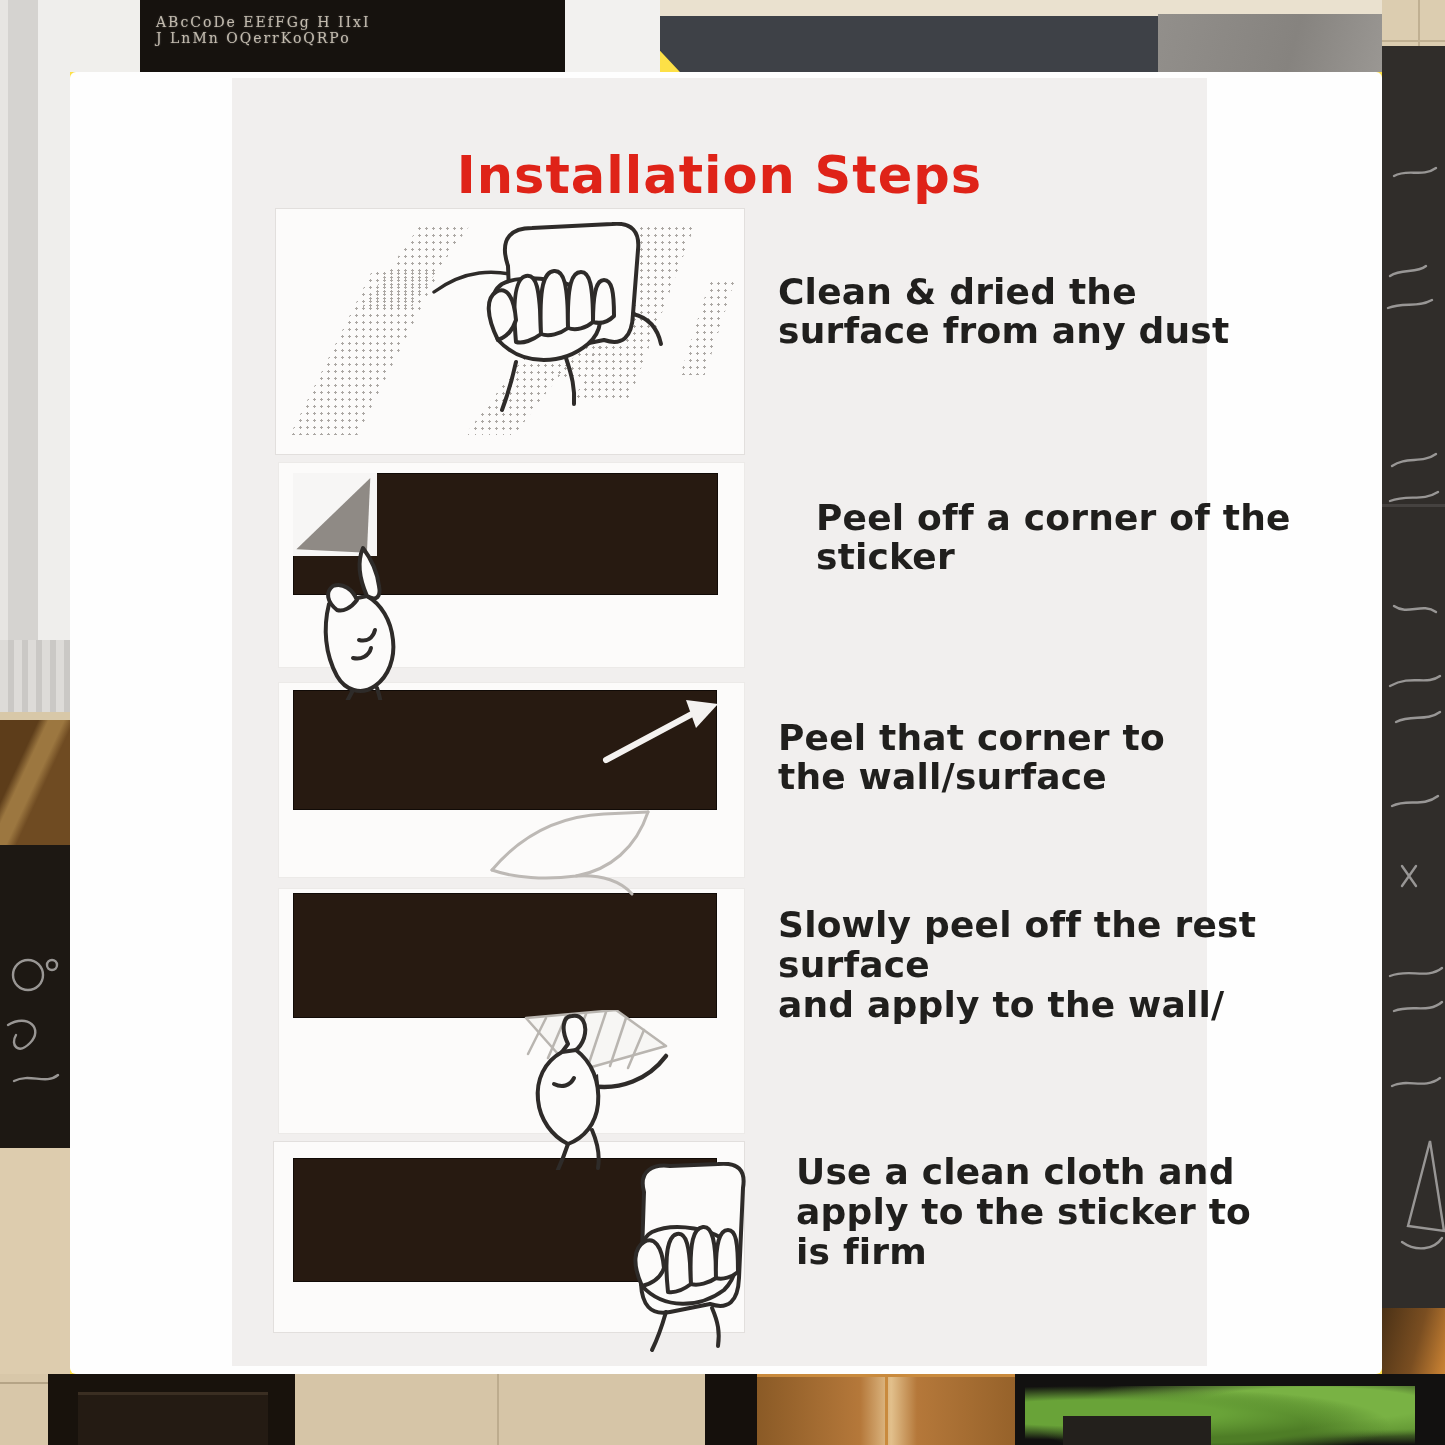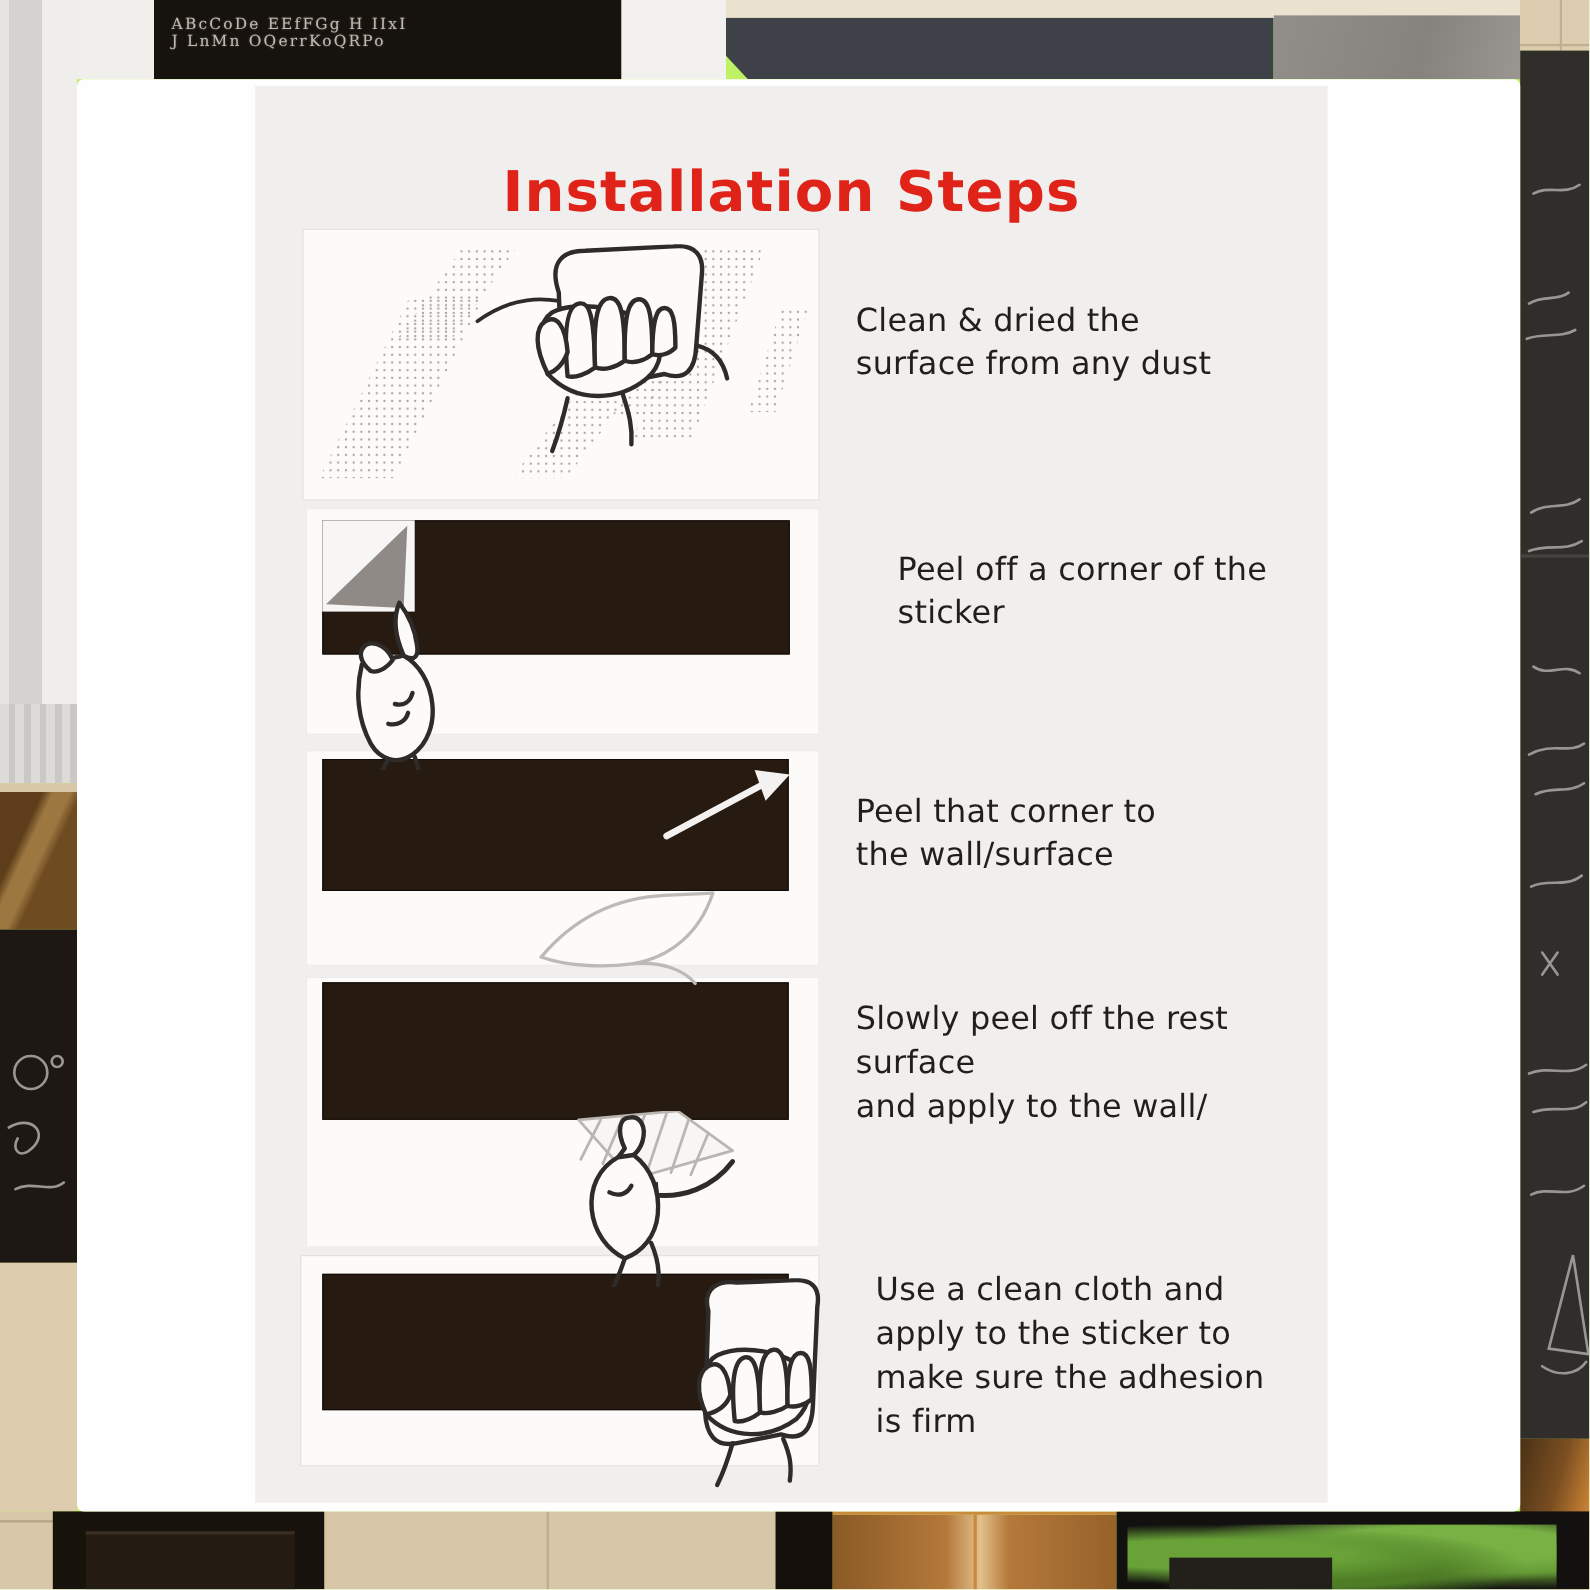--- a/index.html
+++ b/index.html
@@ -1,16 +1,16 @@
 <!DOCTYPE html>
 <html style="--title-red: #df2318; --step-text: #201f1d; --sticker-dark: #271a11; --panel-gray: #f1efee; --card-white: #fefefe;"><head>
 <meta charset="utf-8">
 <style>
   html,body{margin:0;padding:0;background:#fff;}
-  .stage{position:relative;width:1445px;height:1445px;overflow:hidden;background:#bef264;
+  .stage{position:relative;width:1445px;height:1445px;overflow:hidden;background:#fde047;
          font-family:"DejaVu Sans","Liberation Sans",sans-serif;}
   .abs{position:absolute;}
 
   
   .bg-wall-left-top{left:0;top:0;width:70px;height:640px;
     background:linear-gradient(to right,#e7e5e2 0 12%,#d5d3d0 12% 55%,#efeeec 55%);}
   .bg-wall-top-gap{left:70px;top:0;width:70px;height:72px;background:#f0efec;}
   .bg-alpha-board{left:140px;top:0;width:425px;height:72px;background:#16120e;overflow:hidden;}
   .chalk-line{font-family:"DejaVu Serif",serif;font-size:14px;color:#d6cec0;letter-spacing:2px;
     white-space:nowrap;opacity:.9;text-shadow:0 0 2px rgba(255,255,255,.35);padding-left:16px;}
@@ -77,21 +77,21 @@
   .sticker{position:absolute;z-index:4;background:var(--sticker-dark,#271a11);border:1px solid #110b07;box-sizing:border-box;}
   .r2{left:293px;top:473px;width:425px;height:122px;}
   .r3{left:293px;top:690px;width:424px;height:120px;}
   .r4{left:293px;top:893px;width:424px;height:125px;}
   .r5{left:293px;top:1158px;width:424px;height:124px;}
   .peel-square{position:absolute;z-index:5;left:293px;top:473px;width:84px;height:83px;background:#f7f6f5;}
   .peel-fold{position:absolute;left:0;top:0;width:100%;height:100%;background:#8f8a85;
     clip-path:polygon(92% 6%,4% 92%,88% 96%);}
 
   
-  .step-text{z-index:3;color:var(--step-text,#201f1d);font-size:29px;font-weight:400;
+  .step-text{z-index:3;color:var(--step-text,#201f1d);font-size:36px;font-weight:700;
     line-height:39px;letter-spacing:.2px;}
   .t1{left:778px;top:272px;}
   .t2{left:816px;top:498px;}
   .t3{left:778px;top:718px;}
   .t4{left:778px;top:905px;line-height:40px;}
   .t5{left:796px;top:1152px;line-height:40px;}
 </style>
 </head>
 <body>
 
@@ -259,17 +259,16 @@
     <path d="M86,130 C82,92 86,74 95,72 C104,70 108,82 109,122 C101,128 92,131 86,130 Z" fill="#fcfbfa"></path>
     <path d="M109,122 C107,78 112,66 121,65 C130,64 134,78 134,116 C127,121 116,124 109,122 Z" fill="#fcfbfa"></path>
     <path d="M134,116 C133,80 138,68 146,68 C154,68 156,80 156,110 C150,115 141,118 134,116 Z" fill="#fcfbfa"></path>
     <path d="M60,124 C50,102 52,86 62,80 C72,74 80,84 82,106 C78,118 68,122 60,124 Z" fill="#fcfbfa"></path>
     <path d="M84,150 C80,164 76,176 70,188"></path>
     <path d="M130,146 C136,160 138,170 136,184"></path>
   </svg>
   <div class="abs step-text t5">
     <div>Use a clean cloth and</div>
     <div>apply to the sticker to</div>
-    <div>make sure the adhesion</div>
     <div>is firm</div>
   </div>
 
 </div>
 
 </body></html>

